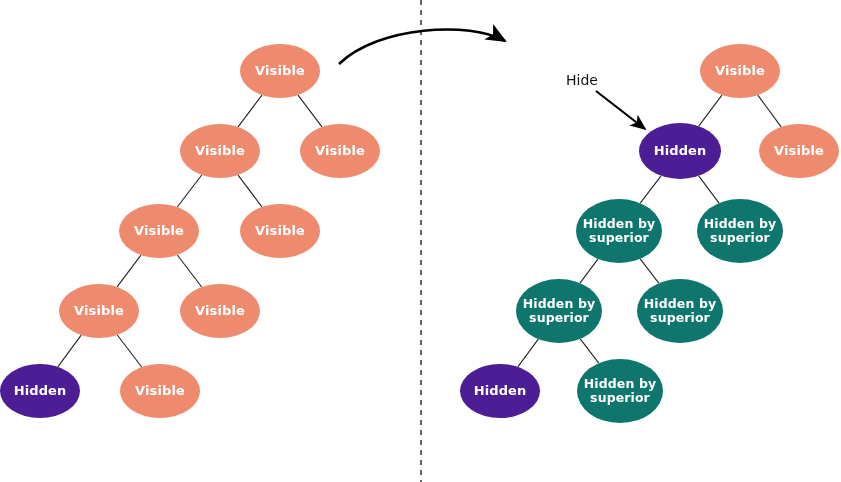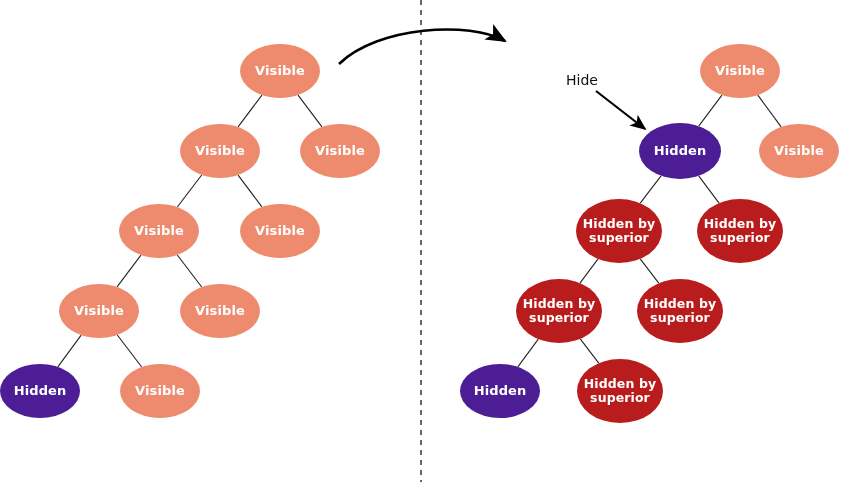--- a/index.html
+++ b/index.html
@@ -34,21 +34,21 @@
     border-radius: 50%;
     color: #ffffff;
     font-weight: bold;
     line-height: 1.12;
     letter-spacing: 0.1px;
     box-sizing: border-box;
     user-select: none;
   }
   .node.visible  { background: #ee8b6e; }
   .node.hidden   { background: #4c1d95; }
-  .node.bysup    { background: #b91c1c; }
+  .node.bysup    { background: #0f766e; }
   .node .lbl { display: block; padding: 0 4px; }
   .annot-text {
     position: absolute;
     color: #111111;
     font-weight: normal;
     white-space: nowrap;
   }
 </style>
 </head>
 <body>

